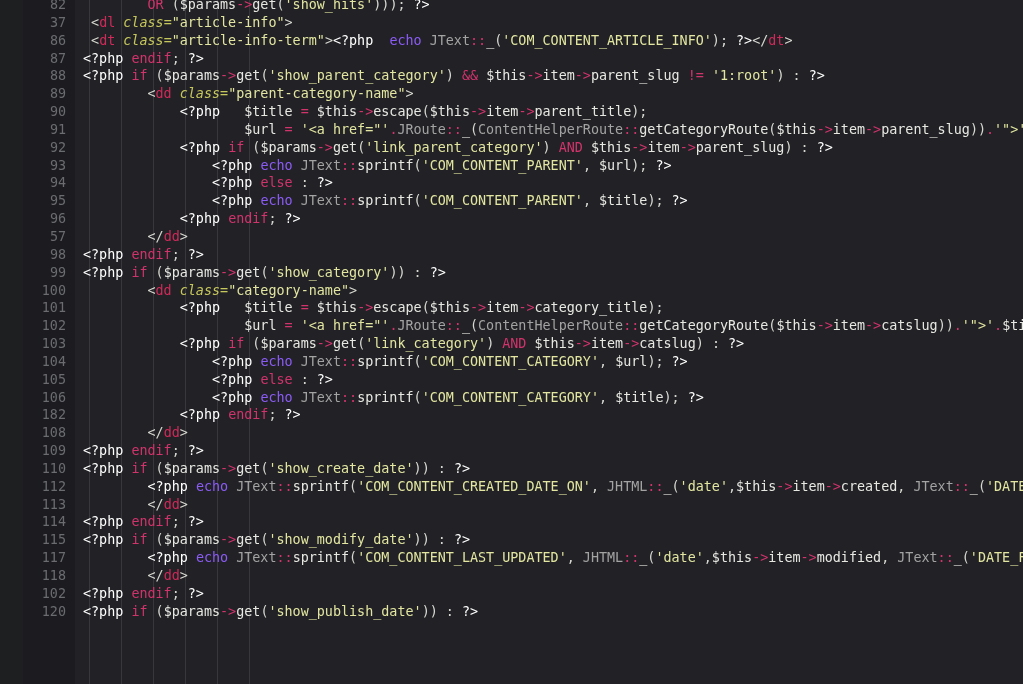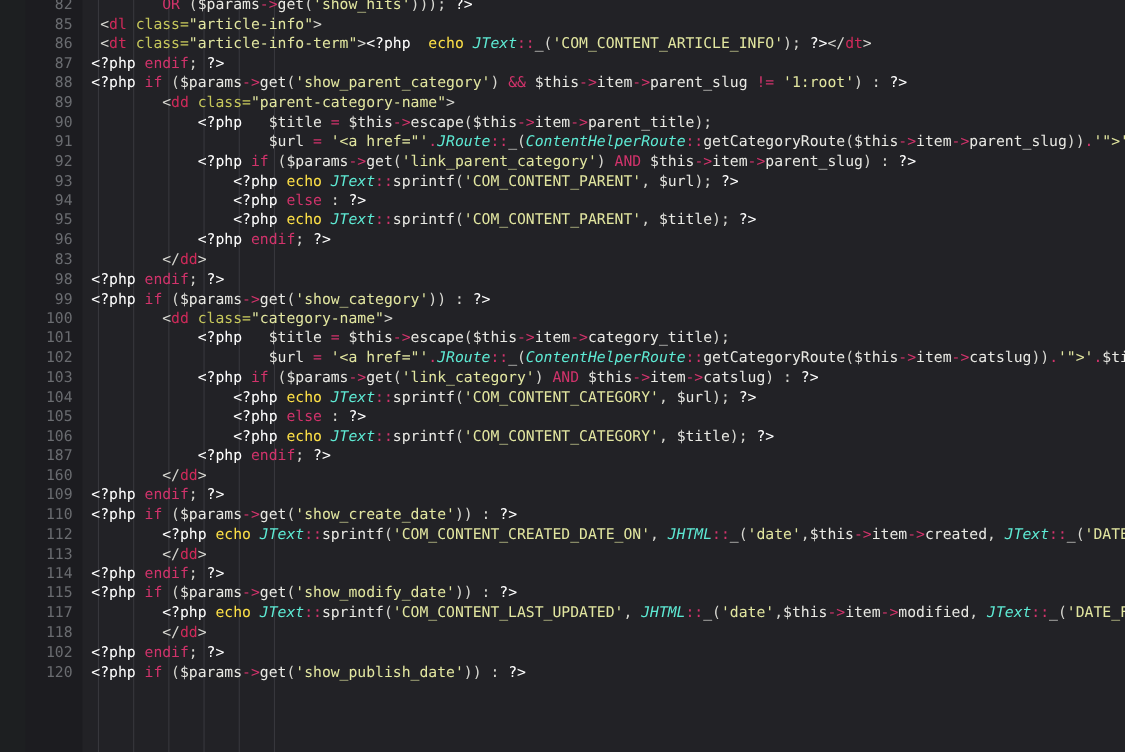--- a/index.html
+++ b/index.html
@@ -63,68 +63,68 @@
     position: absolute;
     top: 0; bottom: 0;
     width: 1px;
     background: #37373c;
   }
 
   
   .t-plain   { color: #e8e8e3; }
   .t-kw      { color: #d1336b; }          
   .t-tag     { color: #cf2a5a; }          
-  .t-attr    { color: #c7c85c; }          
+  .t-attr    { color: #c7c85c; font-style: italic; }          
   .t-str     { color: #e2e6a0; }          
-  .t-echo    { color: #fde047; }          
-  .t-cls     { color: #5eead4; font-style: italic; }  
+  .t-echo    { color: #8b5cf6; }          
+  .t-cls     { color: #a3a3a3; }  
   .t-op      { color: #d1336b; }          
   .t-var     { color: #e8e8e3; }
   .t-php     { color: #ffffff; }          
   .t-punct   { color: #d8d8d2; }
 </style>
 </head>
 <body>
 
 <div id="editor">
   <div class="gutter-bg"></div>
   <div class="guides" id="guides">
       <div class="guide" style="left: 14px;"></div>
       <div class="guide" style="left: 46px;"></div>
       <div class="guide" style="left: 78px;"></div>
       <div class="guide" style="left: 110px;"></div>
       <div class="guide" style="left: 142px;"></div>
       <div class="guide" style="left: 174px;"></div>
     </div>
   <div class="code-area" id="code-area" style="margin-top: -4px;">
       <div class="line"><span class="ln">82</span><span class="src">        <span class="t-kw">OR</span> <span class="t-punct">(</span><span class="t-var">$params</span><span class="t-op">-&gt;</span><span class="t-plain">get</span><span class="t-punct">(</span><span class="t-str">'show_hits'</span><span class="t-punct">)</span><span class="t-punct">)</span><span class="t-punct">)</span><span class="t-punct">;</span> <span class="t-php">?&gt;</span></span></div>
-      <div class="line"><span class="ln">85</span><span class="src"> <span class="t-punct">&lt;</span><span class="t-tag">dl</span> <span class="t-attr">class</span><span class="t-plain"></span><span class="t-attr">=</span><span class="t-plain"></span><span class="t-str">"article-info"</span><span class="t-punct">&gt;</span></span></div>
+      <div class="line"><span class="ln">37</span><span class="src"> <span class="t-punct">&lt;</span><span class="t-tag">dl</span> <span class="t-attr">class</span><span class="t-plain"></span><span class="t-attr">=</span><span class="t-plain"></span><span class="t-str">"article-info"</span><span class="t-punct">&gt;</span></span></div>
       <div class="line"><span class="ln">86</span><span class="src"> <span class="t-punct">&lt;</span><span class="t-tag">dt</span> <span class="t-attr">class</span><span class="t-plain"></span><span class="t-attr">=</span><span class="t-plain"></span><span class="t-str">"article-info-term"</span><span class="t-punct">&gt;</span><span class="t-php">&lt;?php</span>  <span class="t-echo">echo</span> <span class="t-cls">JText</span><span class="t-op">::</span><span class="t-plain">_</span><span class="t-punct">(</span><span class="t-str">'COM_CONTENT_ARTICLE_INFO'</span><span class="t-punct">)</span><span class="t-punct">;</span> <span class="t-php">?&gt;</span><span class="t-punct">&lt;/</span><span class="t-tag">dt</span><span class="t-punct">&gt;</span></span></div>
       <div class="line"><span class="ln">87</span><span class="src"><span class="t-php">&lt;?php</span> <span class="t-kw">endif</span><span class="t-punct">;</span> <span class="t-php">?&gt;</span></span></div>
       <div class="line"><span class="ln">88</span><span class="src"><span class="t-php">&lt;?php</span> <span class="t-kw">if</span> <span class="t-punct">(</span><span class="t-var">$params</span><span class="t-op">-&gt;</span><span class="t-plain">get</span><span class="t-punct">(</span><span class="t-str">'show_parent_category'</span><span class="t-punct">)</span> <span class="t-op">&amp;&amp;</span> <span class="t-var">$this</span><span class="t-op">-&gt;</span><span class="t-plain">item</span><span class="t-op">-&gt;</span><span class="t-plain">parent_slug</span> <span class="t-op">!=</span> <span class="t-str">'1:root'</span><span class="t-punct">)</span> <span class="t-punct">:</span> <span class="t-php">?&gt;</span></span></div>
       <div class="line"><span class="ln">89</span><span class="src">        <span class="t-punct">&lt;</span><span class="t-tag">dd</span> <span class="t-attr">class</span><span class="t-plain"></span><span class="t-attr">=</span><span class="t-plain"></span><span class="t-str">"parent-category-name"</span><span class="t-punct">&gt;</span></span></div>
       <div class="line"><span class="ln">90</span><span class="src">            <span class="t-php">&lt;?php</span>   <span class="t-var">$title</span> <span class="t-op">=</span> <span class="t-var">$this</span><span class="t-op">-&gt;</span><span class="t-plain">escape</span><span class="t-punct">(</span><span class="t-var">$this</span><span class="t-op">-&gt;</span><span class="t-plain">item</span><span class="t-op">-&gt;</span><span class="t-plain">parent_title</span><span class="t-punct">)</span><span class="t-punct">;</span></span></div>
       <div class="line"><span class="ln">91</span><span class="src">                    <span class="t-var">$url</span> <span class="t-op">=</span> <span class="t-str">'&lt;a href="'</span><span class="t-op">.</span><span class="t-cls">JRoute</span><span class="t-op">::</span><span class="t-plain">_</span><span class="t-punct">(</span><span class="t-cls">ContentHelperRoute</span><span class="t-op">::</span><span class="t-plain">getCategoryRoute</span><span class="t-punct">(</span><span class="t-var">$this</span><span class="t-op">-&gt;</span><span class="t-plain">item</span><span class="t-op">-&gt;</span><span class="t-plain">parent_slug</span><span class="t-punct">)</span><span class="t-punct">)</span><span class="t-op">.</span><span class="t-str">'"&gt;'</span><span class="t-op">.</span><span class="t-var">$ti</span></span></div>
       <div class="line"><span class="ln">92</span><span class="src">            <span class="t-php">&lt;?php</span> <span class="t-kw">if</span> <span class="t-punct">(</span><span class="t-var">$params</span><span class="t-op">-&gt;</span><span class="t-plain">get</span><span class="t-punct">(</span><span class="t-str">'link_parent_category'</span><span class="t-punct">)</span> <span class="t-kw">AND</span> <span class="t-var">$this</span><span class="t-op">-&gt;</span><span class="t-plain">item</span><span class="t-op">-&gt;</span><span class="t-plain">parent_slug</span><span class="t-punct">)</span> <span class="t-punct">:</span> <span class="t-php">?&gt;</span></span></div>
       <div class="line"><span class="ln">93</span><span class="src">                <span class="t-php">&lt;?php</span> <span class="t-echo">echo</span> <span class="t-cls">JText</span><span class="t-op">::</span><span class="t-plain">sprintf</span><span class="t-punct">(</span><span class="t-str">'COM_CONTENT_PARENT'</span><span class="t-punct">,</span> <span class="t-var">$url</span><span class="t-punct">)</span><span class="t-punct">;</span> <span class="t-php">?&gt;</span></span></div>
       <div class="line"><span class="ln">94</span><span class="src">                <span class="t-php">&lt;?php</span> <span class="t-kw">else</span> <span class="t-punct">:</span> <span class="t-php">?&gt;</span></span></div>
       <div class="line"><span class="ln">95</span><span class="src">                <span class="t-php">&lt;?php</span> <span class="t-echo">echo</span> <span class="t-cls">JText</span><span class="t-op">::</span><span class="t-plain">sprintf</span><span class="t-punct">(</span><span class="t-str">'COM_CONTENT_PARENT'</span><span class="t-punct">,</span> <span class="t-var">$title</span><span class="t-punct">)</span><span class="t-punct">;</span> <span class="t-php">?&gt;</span></span></div>
       <div class="line"><span class="ln">96</span><span class="src">            <span class="t-php">&lt;?php</span> <span class="t-kw">endif</span><span class="t-punct">;</span> <span class="t-php">?&gt;</span></span></div>
-      <div class="line"><span class="ln">83</span><span class="src">        <span class="t-punct">&lt;/</span><span class="t-tag">dd</span><span class="t-punct">&gt;</span></span></div>
+      <div class="line"><span class="ln">57</span><span class="src">        <span class="t-punct">&lt;/</span><span class="t-tag">dd</span><span class="t-punct">&gt;</span></span></div>
       <div class="line"><span class="ln">98</span><span class="src"><span class="t-php">&lt;?php</span> <span class="t-kw">endif</span><span class="t-punct">;</span> <span class="t-php">?&gt;</span></span></div>
       <div class="line"><span class="ln">99</span><span class="src"><span class="t-php">&lt;?php</span> <span class="t-kw">if</span> <span class="t-punct">(</span><span class="t-var">$params</span><span class="t-op">-&gt;</span><span class="t-plain">get</span><span class="t-punct">(</span><span class="t-str">'show_category'</span><span class="t-punct">)</span><span class="t-punct">)</span> <span class="t-punct">:</span> <span class="t-php">?&gt;</span></span></div>
       <div class="line"><span class="ln">100</span><span class="src">        <span class="t-punct">&lt;</span><span class="t-tag">dd</span> <span class="t-attr">class</span><span class="t-plain"></span><span class="t-attr">=</span><span class="t-plain"></span><span class="t-str">"category-name"</span><span class="t-punct">&gt;</span></span></div>
       <div class="line"><span class="ln">101</span><span class="src">            <span class="t-php">&lt;?php</span>   <span class="t-var">$title</span> <span class="t-op">=</span> <span class="t-var">$this</span><span class="t-op">-&gt;</span><span class="t-plain">escape</span><span class="t-punct">(</span><span class="t-var">$this</span><span class="t-op">-&gt;</span><span class="t-plain">item</span><span class="t-op">-&gt;</span><span class="t-plain">category_title</span><span class="t-punct">)</span><span class="t-punct">;</span></span></div>
       <div class="line"><span class="ln">102</span><span class="src">                    <span class="t-var">$url</span> <span class="t-op">=</span> <span class="t-str">'&lt;a href="'</span><span class="t-op">.</span><span class="t-cls">JRoute</span><span class="t-op">::</span><span class="t-plain">_</span><span class="t-punct">(</span><span class="t-cls">ContentHelperRoute</span><span class="t-op">::</span><span class="t-plain">getCategoryRoute</span><span class="t-punct">(</span><span class="t-var">$this</span><span class="t-op">-&gt;</span><span class="t-plain">item</span><span class="t-op">-&gt;</span><span class="t-plain">catslug</span><span class="t-punct">)</span><span class="t-punct">)</span><span class="t-op">.</span><span class="t-str">'"&gt;'</span><span class="t-op">.</span><span class="t-var">$title</span></span></div>
       <div class="line"><span class="ln">103</span><span class="src">            <span class="t-php">&lt;?php</span> <span class="t-kw">if</span> <span class="t-punct">(</span><span class="t-var">$params</span><span class="t-op">-&gt;</span><span class="t-plain">get</span><span class="t-punct">(</span><span class="t-str">'link_category'</span><span class="t-punct">)</span> <span class="t-kw">AND</span> <span class="t-var">$this</span><span class="t-op">-&gt;</span><span class="t-plain">item</span><span class="t-op">-&gt;</span><span class="t-plain">catslug</span><span class="t-punct">)</span> <span class="t-punct">:</span> <span class="t-php">?&gt;</span></span></div>
       <div class="line"><span class="ln">104</span><span class="src">                <span class="t-php">&lt;?php</span> <span class="t-echo">echo</span> <span class="t-cls">JText</span><span class="t-op">::</span><span class="t-plain">sprintf</span><span class="t-punct">(</span><span class="t-str">'COM_CONTENT_CATEGORY'</span><span class="t-punct">,</span> <span class="t-var">$url</span><span class="t-punct">)</span><span class="t-punct">;</span> <span class="t-php">?&gt;</span></span></div>
       <div class="line"><span class="ln">105</span><span class="src">                <span class="t-php">&lt;?php</span> <span class="t-kw">else</span> <span class="t-punct">:</span> <span class="t-php">?&gt;</span></span></div>
       <div class="line"><span class="ln">106</span><span class="src">                <span class="t-php">&lt;?php</span> <span class="t-echo">echo</span> <span class="t-cls">JText</span><span class="t-op">::</span><span class="t-plain">sprintf</span><span class="t-punct">(</span><span class="t-str">'COM_CONTENT_CATEGORY'</span><span class="t-punct">,</span> <span class="t-var">$title</span><span class="t-punct">)</span><span class="t-punct">;</span> <span class="t-php">?&gt;</span></span></div>
-      <div class="line"><span class="ln">187</span><span class="src">            <span class="t-php">&lt;?php</span> <span class="t-kw">endif</span><span class="t-punct">;</span> <span class="t-php">?&gt;</span></span></div>
-      <div class="line"><span class="ln">160</span><span class="src">        <span class="t-punct">&lt;/</span><span class="t-tag">dd</span><span class="t-punct">&gt;</span></span></div>
+      <div class="line"><span class="ln">182</span><span class="src">            <span class="t-php">&lt;?php</span> <span class="t-kw">endif</span><span class="t-punct">;</span> <span class="t-php">?&gt;</span></span></div>
+      <div class="line"><span class="ln">108</span><span class="src">        <span class="t-punct">&lt;/</span><span class="t-tag">dd</span><span class="t-punct">&gt;</span></span></div>
       <div class="line"><span class="ln">109</span><span class="src"><span class="t-php">&lt;?php</span> <span class="t-kw">endif</span><span class="t-punct">;</span> <span class="t-php">?&gt;</span></span></div>
       <div class="line"><span class="ln">110</span><span class="src"><span class="t-php">&lt;?php</span> <span class="t-kw">if</span> <span class="t-punct">(</span><span class="t-var">$params</span><span class="t-op">-&gt;</span><span class="t-plain">get</span><span class="t-punct">(</span><span class="t-str">'show_create_date'</span><span class="t-punct">)</span><span class="t-punct">)</span> <span class="t-punct">:</span> <span class="t-php">?&gt;</span></span></div>
       <div class="line"><span class="ln">112</span><span class="src">        <span class="t-php">&lt;?php</span> <span class="t-echo">echo</span> <span class="t-cls">JText</span><span class="t-op">::</span><span class="t-plain">sprintf</span><span class="t-punct">(</span><span class="t-str">'COM_CONTENT_CREATED_DATE_ON'</span><span class="t-punct">,</span> <span class="t-cls">JHTML</span><span class="t-op">::</span><span class="t-plain">_</span><span class="t-punct">(</span><span class="t-str">'date'</span><span class="t-punct">,</span><span class="t-var">$this</span><span class="t-op">-&gt;</span><span class="t-plain">item</span><span class="t-op">-&gt;</span><span class="t-plain">created</span><span class="t-punct">,</span> <span class="t-cls">JText</span><span class="t-op">::</span><span class="t-plain">_</span><span class="t-punct">(</span><span class="t-str">'DATE_FOR</span></span></div>
       <div class="line"><span class="ln">113</span><span class="src">        <span class="t-punct">&lt;/</span><span class="t-tag">dd</span><span class="t-punct">&gt;</span></span></div>
       <div class="line"><span class="ln">114</span><span class="src"><span class="t-php">&lt;?php</span> <span class="t-kw">endif</span><span class="t-punct">;</span> <span class="t-php">?&gt;</span></span></div>
       <div class="line"><span class="ln">115</span><span class="src"><span class="t-php">&lt;?php</span> <span class="t-kw">if</span> <span class="t-punct">(</span><span class="t-var">$params</span><span class="t-op">-&gt;</span><span class="t-plain">get</span><span class="t-punct">(</span><span class="t-str">'show_modify_date'</span><span class="t-punct">)</span><span class="t-punct">)</span> <span class="t-punct">:</span> <span class="t-php">?&gt;</span></span></div>
       <div class="line"><span class="ln">117</span><span class="src">        <span class="t-php">&lt;?php</span> <span class="t-echo">echo</span> <span class="t-cls">JText</span><span class="t-op">::</span><span class="t-plain">sprintf</span><span class="t-punct">(</span><span class="t-str">'COM_CONTENT_LAST_UPDATED'</span><span class="t-punct">,</span> <span class="t-cls">JHTML</span><span class="t-op">::</span><span class="t-plain">_</span><span class="t-punct">(</span><span class="t-str">'date'</span><span class="t-punct">,</span><span class="t-var">$this</span><span class="t-op">-&gt;</span><span class="t-plain">item</span><span class="t-op">-&gt;</span><span class="t-plain">modified</span><span class="t-punct">,</span> <span class="t-cls">JText</span><span class="t-op">::</span><span class="t-plain">_</span><span class="t-punct">(</span><span class="t-str">'DATE_FORMA</span></span></div>
       <div class="line"><span class="ln">118</span><span class="src">        <span class="t-punct">&lt;/</span><span class="t-tag">dd</span><span class="t-punct">&gt;</span></span></div>
       <div class="line"><span class="ln">102</span><span class="src"><span class="t-php">&lt;?php</span> <span class="t-kw">endif</span><span class="t-punct">;</span> <span class="t-php">?&gt;</span></span></div>
       <div class="line"><span class="ln">120</span><span class="src"><span class="t-php">&lt;?php</span> <span class="t-kw">if</span> <span class="t-punct">(</span><span class="t-var">$params</span><span class="t-op">-&gt;</span><span class="t-plain">get</span><span class="t-punct">(</span><span class="t-str">'show_publish_date'</span><span class="t-punct">)</span><span class="t-punct">)</span> <span class="t-punct">:</span> <span class="t-php">?&gt;</span></span></div>

